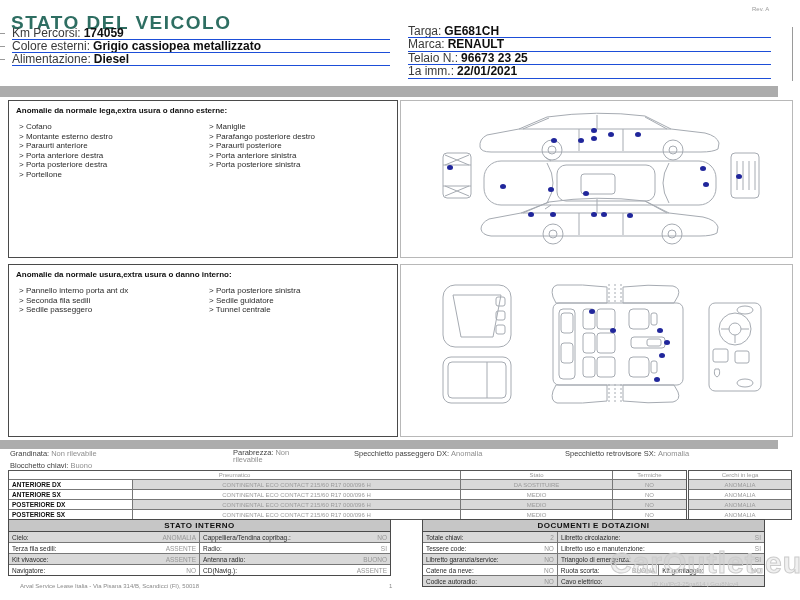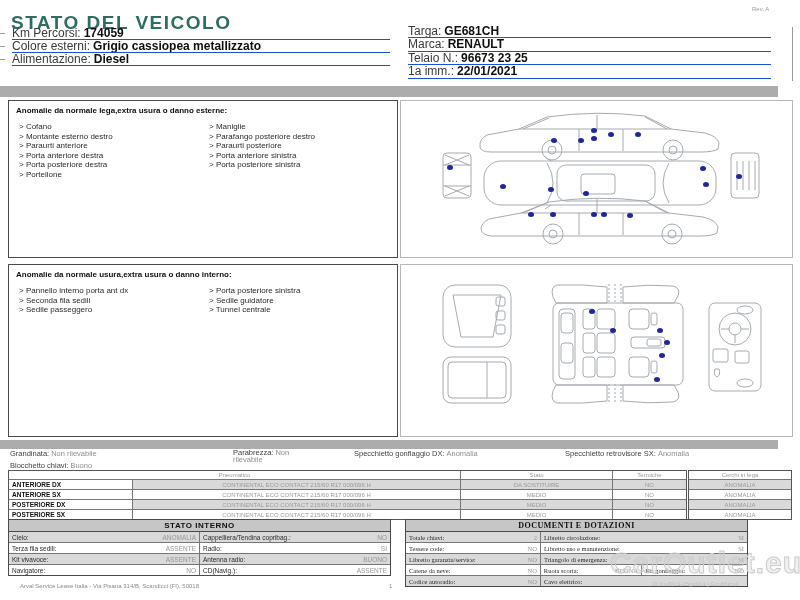--- a/index.html
+++ b/index.html
@@ -48,21 +48,21 @@
   .trow.head{height:8px;} .trow.body{height:9px;}
   .tcell{box-sizing:border-box;border-left:1px solid #777;display:flex;align-items:center;
          justify-content:center;font-size:6px;color:#9a9a9a;overflow:hidden;white-space:nowrap;}
   .tcell:first-child{border-left:none;}
   .tcell.lab{justify-content:flex-start;padding-left:3px;color:#101010;font-weight:bold;font-size:6.5px;background:#fff;}
   .trow.shade .tcell:not(.lab){background:#d9d9d9;}
   #tyre-cerchi .trow.shade .tcell{background:#d9d9d9;}
   
   .ptable{position:absolute;border:1px solid #4a4a4a;background:#fff;box-sizing:border-box;}
   #stato-interno{left:8px;top:519px;width:383px;}
-  #documenti{left:405px;top:519px;width:343px;font-family:Liberation Serif, serif;}
+  #documenti{left:422px;top:519px;width:343px;}
   .phead{height:11px;background:#c6c6c6;display:flex;align-items:center;justify-content:center;
          font-size:8px;font-weight:bold;color:#101010;letter-spacing:.5px;border-bottom:1px solid #4a4a4a;}
   .prow{display:flex;height:10px;border-top:1px solid #777;}
   .prow:first-of-type{border-top:none;}
   .prow.shade{background:#d9d9d9;}
   .pcell{box-sizing:border-box;display:flex;align-items:center;border-left:1px solid #777;overflow:hidden;}
   .pcell:first-child{border-left:none;}
   .pl{font-size:6.5px;color:#2a2a2a;padding-left:3px;white-space:nowrap;}
   .pv{margin-left:auto;font-size:6.5px;color:#979797;padding-right:3px;white-space:nowrap;}
   
@@ -247,21 +247,21 @@
 
   <div class="hbar" id="bar2"></div>
 
   <div class="sumitem" style="left:10px;top:449px">
     <span>Grandinata:</span><span class="sv">Non rilevabile</span>
   </div>
   <div class="sumitem sumwrap" style="left:233px;top:449px">
     <span>Parabrezza:</span><span class="sv">Non rilevabile</span>
   </div>
   <div class="sumitem" style="left:354px;top:449px">
-    <span>Specchietto gonfiaggio DX:</span><span class="sv">Anomalia</span>
+    <span>Specchietto passeggero DX:</span><span class="sv">Anomalia</span>
   </div>
   <div class="sumitem" style="left:565px;top:449px">
     <span>Specchietto retrovisore SX:</span><span class="sv">Anomalia</span>
   </div>
   <div class="sumitem" style="left:10px;top:461px">
     <span>Blocchetto chiavi:</span><span class="sv">Buono</span>
   </div>
 
   <div class="ttable" id="tyre-main">
       <div class="trow head">

